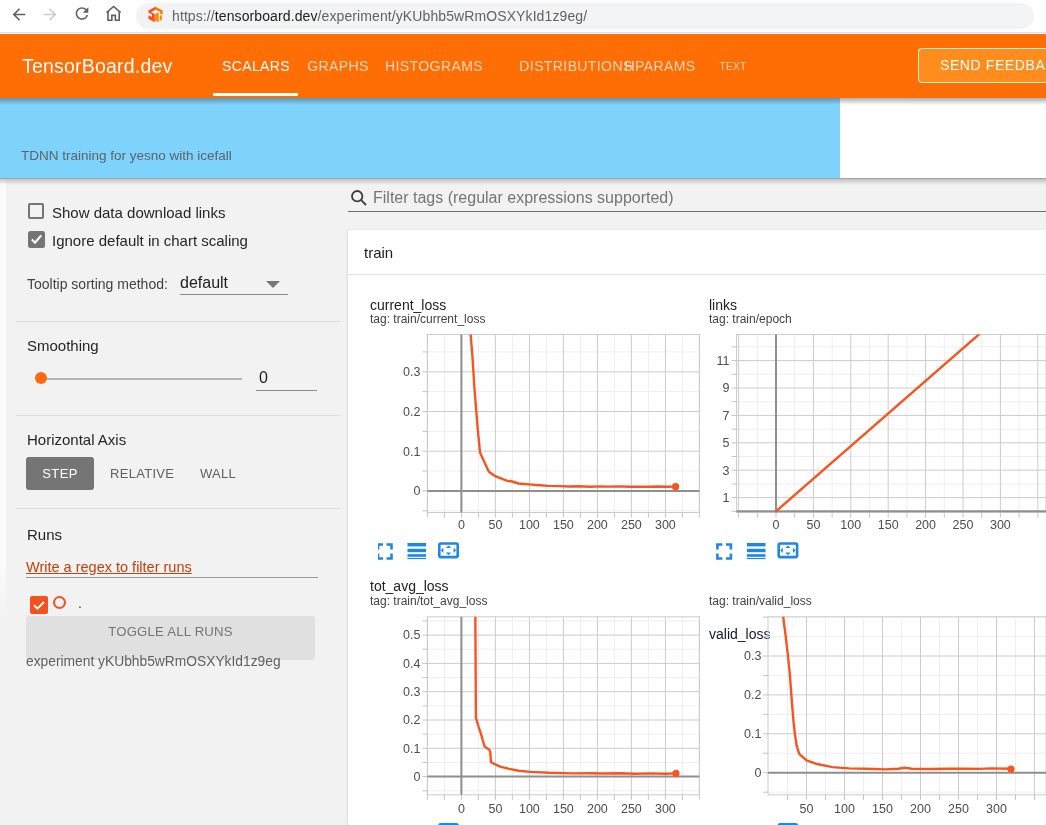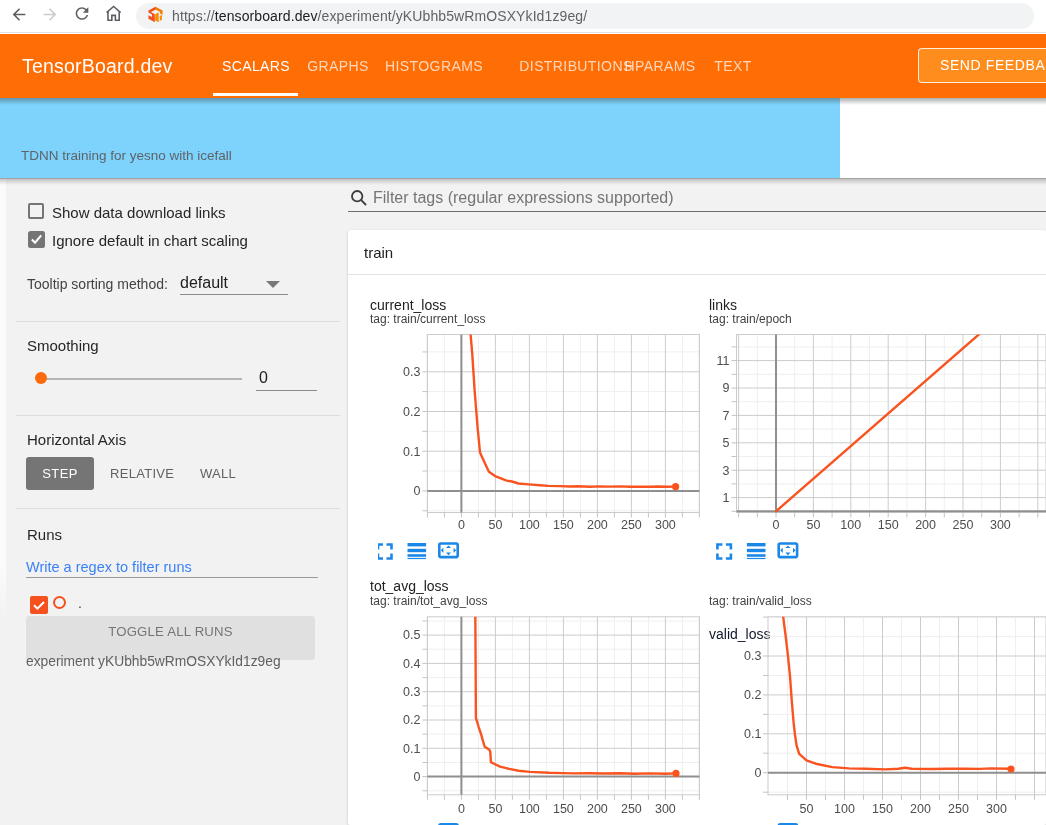--- a/index.html
+++ b/index.html
@@ -34,21 +34,21 @@
   <div class="abs" style="left:172px;top:8px;font-size:14px;color:#5f6368;letter-spacing:0.1px;">https://<span style="color:#202124">tensorboard.dev</span>/experiment/yKUbhb5wRmOSXYkId1z9eg/</div>
 </div>
 
 <div class="abs" style="left:0;top:34px;width:1046px;height:64px;background:#ff6d05;">
   <div class="abs" style="left:22px;transform:translateY(-50%);top:32px;font-size:19.5px;font-weight:500;color:#fff;letter-spacing:0.2px;">TensorBoard.dev</div>
   <div class="abs" style="left:256px;top:32px;transform:translate(-50%,-50%);font-size:14px;font-weight:500;color:#fff;letter-spacing:0.4px;">SCALARS</div>
   <div class="abs" style="left:338px;top:32px;transform:translate(-50%,-50%);font-size:14px;font-weight:500;color:rgba(255,255,255,0.72);letter-spacing:0.4px;">GRAPHS</div>
   <div class="abs" style="left:434px;top:32px;transform:translate(-50%,-50%);font-size:14px;font-weight:500;color:rgba(255,255,255,0.72);letter-spacing:0.4px;">HISTOGRAMS</div>
   <div class="abs" style="left:576px;top:32px;transform:translate(-50%,-50%);font-size:14px;font-weight:500;color:rgba(255,255,255,0.72);letter-spacing:0.4px;">DISTRIBUTIONS</div>
   <div class="abs" style="left:660px;top:32px;transform:translate(-50%,-50%);font-size:14px;font-weight:500;color:rgba(255,255,255,0.72);letter-spacing:0.4px;">HPARAMS</div>
-  <div class="abs" style="left:733px;top:32px;transform:translate(-50%,-50%);font-size:14px;font-weight:500;color:rgba(255,255,255,0.72);letter-spacing:0.4px;">TEXT</div>
+  <div class="abs" style="left:733px;top:32px;transform:translate(-50%,-50%);font-size:10px;font-weight:500;color:rgba(255,255,255,0.72);letter-spacing:0.4px;">TEXT</div>
   <div class="abs" style="left:213px;top:59px;width:85px;height:2.5px;background:#fff;"></div>
   <div class="abs" style="left:918px;top:14px;width:170px;height:35px;border:1px solid rgba(255,255,255,0.85);border-radius:4px;background:#ff8d1e;color:#fff;font-size:14px;font-weight:500;letter-spacing:0.6px;text-align:center;line-height:33px;">SEND FEEDBACK</div>
 </div>
 
 <div class="abs" style="left:0;top:98px;width:840px;height:80px;background:#7dd3fc;">
   <div class="abs" style="left:21px;top:148px;transform:translateY(-50%);top:57px;font-size:13.5px;color:#5f6368;">TDNN training for yesno with icefall</div>
 </div>
 
 <div class="abs" style="left:0;top:98px;width:1046px;height:7px;background:linear-gradient(rgba(60,64,67,0.42), rgba(60,64,67,0.0));"></div>
 <div class="abs" style="left:0;top:178px;width:1046px;height:1px;background:#a3a3a3;"></div>
@@ -83,21 +83,21 @@
   <div class="abs" style="left:256px;top:210.5px;width:61px;height:1px;background:#8a8a8a;"></div>
   <div class="abs" style="left:16px;top:235.5px;width:324px;height:1px;background:#dcdcdc;"></div>
 
   <div class="abs" style="left:27px;top:252px;">Horizontal Axis</div>
   <div class="abs" style="left:26px;top:278px;width:68px;height:33px;background:#757575;border-radius:3px;color:#fff;font-size:13px;letter-spacing:0.4px;text-align:center;line-height:33px;">STEP</div>
   <div class="abs" style="left:110px;top:278px;width:57px;height:33px;color:#616161;font-size:13px;letter-spacing:0.3px;text-align:center;line-height:33px;">RELATIVE</div>
   <div class="abs" style="left:196px;top:278px;width:44px;height:33px;color:#616161;font-size:13px;letter-spacing:0.3px;text-align:center;line-height:33px;">WALL</div>
   <div class="abs" style="left:16px;top:328.5px;width:324px;height:1px;background:#dcdcdc;"></div>
 
   <div class="abs" style="left:27px;top:347px;">Runs</div>
-  <div class="abs" style="left:26px;top:380px;font-size:14.5px;color:#3b82f6;">Write a regex to filter runs</div>
+  <div class="abs" style="left:26px;top:380px;font-size:14.5px;color:#c2410c;text-decoration:underline;">Write a regex to filter runs</div>
   <div class="abs" style="left:26px;top:398px;width:292px;height:1px;background:#9a9a9a;"></div>
   <div class="abs" style="left:30px;top:417px;width:18px;height:18px;background:#f4511e;border-radius:2px;"></div>
   <svg class="abs" style="left:30px;top:417px" width="18" height="18" viewBox="0 0 18 18">
       <path d="M4 9.3 L7.4 12.7 L14 6" stroke="#fff" stroke-width="2" fill="none"></path>
     </svg>
   <div class="abs" style="left:53px;top:416.5px;width:13px;height:13px;border:2.2px solid #f4511e;border-radius:50%;"></div>
   <div class="abs" style="left:78px;top:415.5px;font-size:14px;color:#424242;">.</div>
   <div class="abs" style="left:26px;top:437px;width:289px;height:44px;background:#e0e0e0;border-radius:3px;color:#757575;font-size:13.2px;letter-spacing:0.2px;text-align:center;line-height:31px;">TOGGLE ALL RUNS</div>
   <div class="abs" style="left:26px;top:475px;font-size:13.8px;color:#616161;">experiment yKUbhb5wRmOSXYkId1z9eg</div>
 </div>

